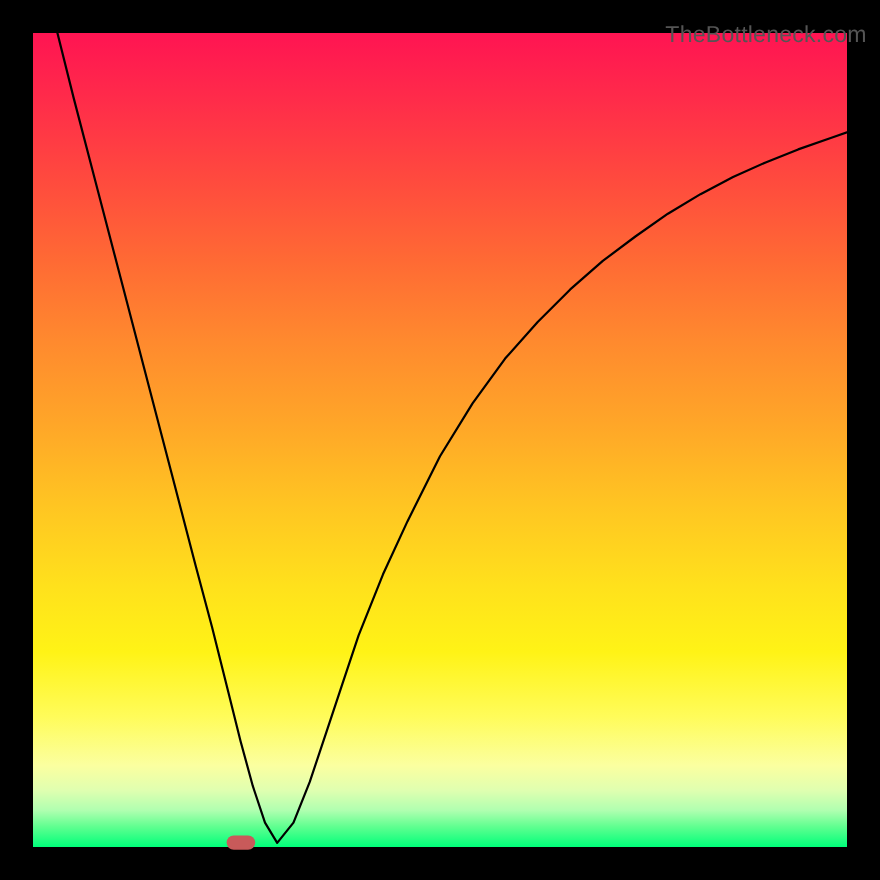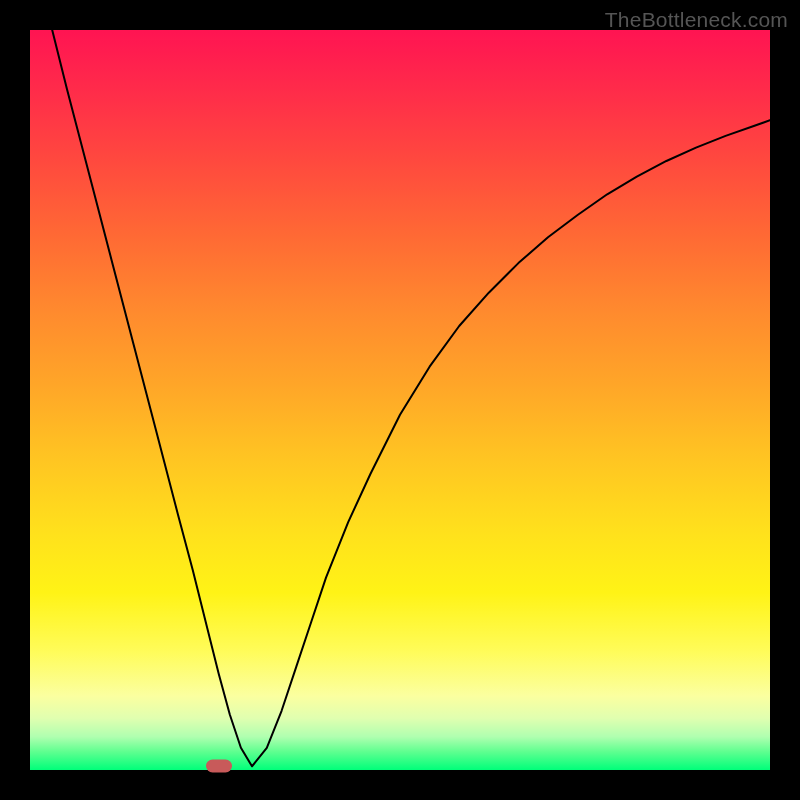--- a/index.html
+++ b/index.html
@@ -52,21 +52,21 @@
   .minimum-marker {
     position: absolute;
     width: 26px;
     height: 13px;
     background: #c85a5a;
     border-radius: 7px;
     transform: translate(-50%, -50%);
   }
   .watermark {
     position: absolute;
-    top: 8px;
+    top: 20px;
     right: 12px;
     color: #555;
     font-size: 21px;
     font-weight: 500;
     letter-spacing: 0.2px;
   }
 </style>
 </head>
 <body>
 

